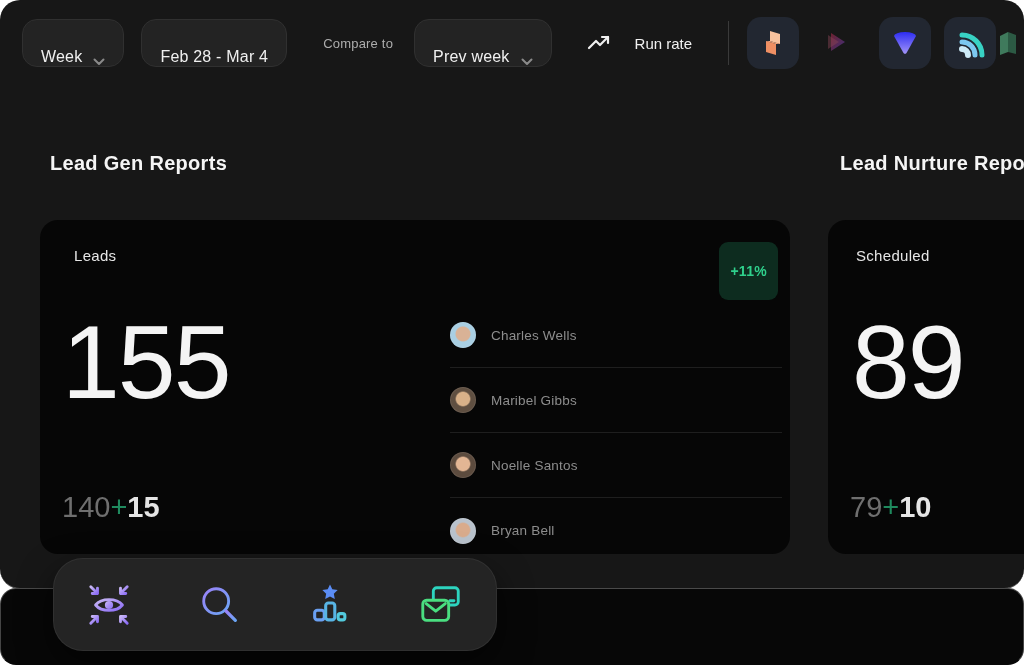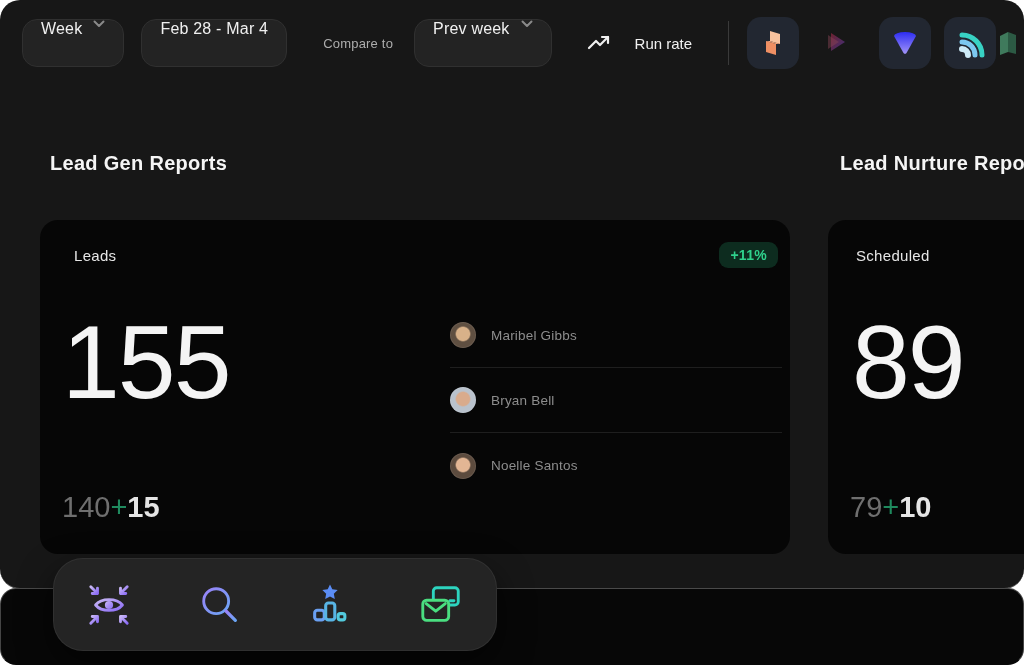--- a/index.html
+++ b/index.html
@@ -14,21 +14,21 @@
 
   
   .window { position:absolute; left:0; top:0; width:1024px; height:589px;
     background:#171717; border-radius:20px; overflow:hidden;
     border-bottom:1px solid #4a4a4a; }
 
   
   .topbar { position:absolute; left:22px; top:19px; right:0; height:48px;
     display:flex; align-items:center; }
   .pill { height:48px; background:#232323; border:1px solid #303030; border-radius:15px;
-    display:flex; align-items:flex-start; padding:0 18px; color:#f0f0f0; font-size:16px;
+    display:flex; align-items:flex-end; padding:0 18px; color:#f0f0f0; font-size:16px;
     font-weight:500; letter-spacing:.2px; cursor:pointer; }
   .pill .chev { margin-left:11px; display:flex; }
   .lbl-compare { color:#adadad; font-size:13px; margin:0 21px 0 18px; letter-spacing:.2px; }
   .runrate { display:flex; align-items:center; gap:24px; margin-left:35px; color:#f0f0f0;
     font-size:15px; font-weight:500; cursor:pointer; }
   .vdiv { width:1px; height:44px; background:#3a3a3a; margin-left:36px; }
   .apps { display:flex; align-items:center; margin-left:18px; }
   .tile { width:52px; height:52px; border-radius:14px; background:#222731;
     display:flex; align-items:center; justify-content:center; margin-right:13px; cursor:pointer; }
   .naked { width:52px; height:52px; background:transparent; }
@@ -42,21 +42,21 @@
   .sec-nurture { left:840px; }
 
   
   .card { position:absolute; top:220px; height:334px; background:#060606; border-radius:18px; }
   .card-leads { left:40px; width:750px; }
   .card-sched { left:828px; width:262px; }
   .card-title { position:absolute; left:34px; top:27px; color:#e6e6e6; font-size:15px;
     letter-spacing:.3px; }
   .card-sched .card-title { left:28px; }
   .badge { position:absolute; right:12px; top:22px; background:#0d2c1f; color:#2fd08c;
-    font-size:14px; font-weight:600; padding:5px 11px; border-radius:9px; letter-spacing:.3px; }
+    font-size:14px; font-weight:600; padding:21px 11px; border-radius:9px; letter-spacing:.3px; }
   .big-val { position:absolute; left:22px; top:88px; color:#f4f4f4; font-size:104px;
     font-weight:500; line-height:1.05; letter-spacing:-2px; }
   .card-sched .big-val { left:24px; }
   .prev-row { position:absolute; left:22px; bottom:30px; font-size:29px; font-weight:500;
     display:flex; align-items:baseline; }
   .prev-num { color:#6f6f6f; }
   .plus { color:#1f8a5e; font-weight:400; }
   .delta { color:#e5e5e5; font-weight:600; }
 
   
@@ -183,30 +183,34 @@
       <div class="badge">+11%</div>
       <div class="big-val">155</div>
       <div class="prev-row">
         <span class="prev-num">140</span>
         <span class="plus">+</span>
         <span class="delta">15</span>
       </div>
 
       <div class="people">
         <div class="person">
+          <span class="avatar av-0"></span>
+          <span class="pname">Charles Wells</span>
+        </div>
+        <div class="person">
           <span class="avatar av-1"></span>
           <span class="pname">Maribel Gibbs</span>
         </div>
         <div class="person">
+          <span class="avatar av-3"></span>
+          <span class="pname">Noelle Santos</span>
+        </div>
+        <div class="person">
           <span class="avatar av-2"></span>
           <span class="pname">Bryan Bell</span>
-        </div>
-        <div class="person">
-          <span class="avatar av-3"></span>
-          <span class="pname">Noelle Santos</span>
         </div>
       </div>
     </div>
 
     <div class="card card-sched">
       <div class="card-title">Scheduled</div>
       <div class="big-val">89</div>
       <div class="prev-row">
         <span class="prev-num">79</span>
         <span class="plus">+</span>

